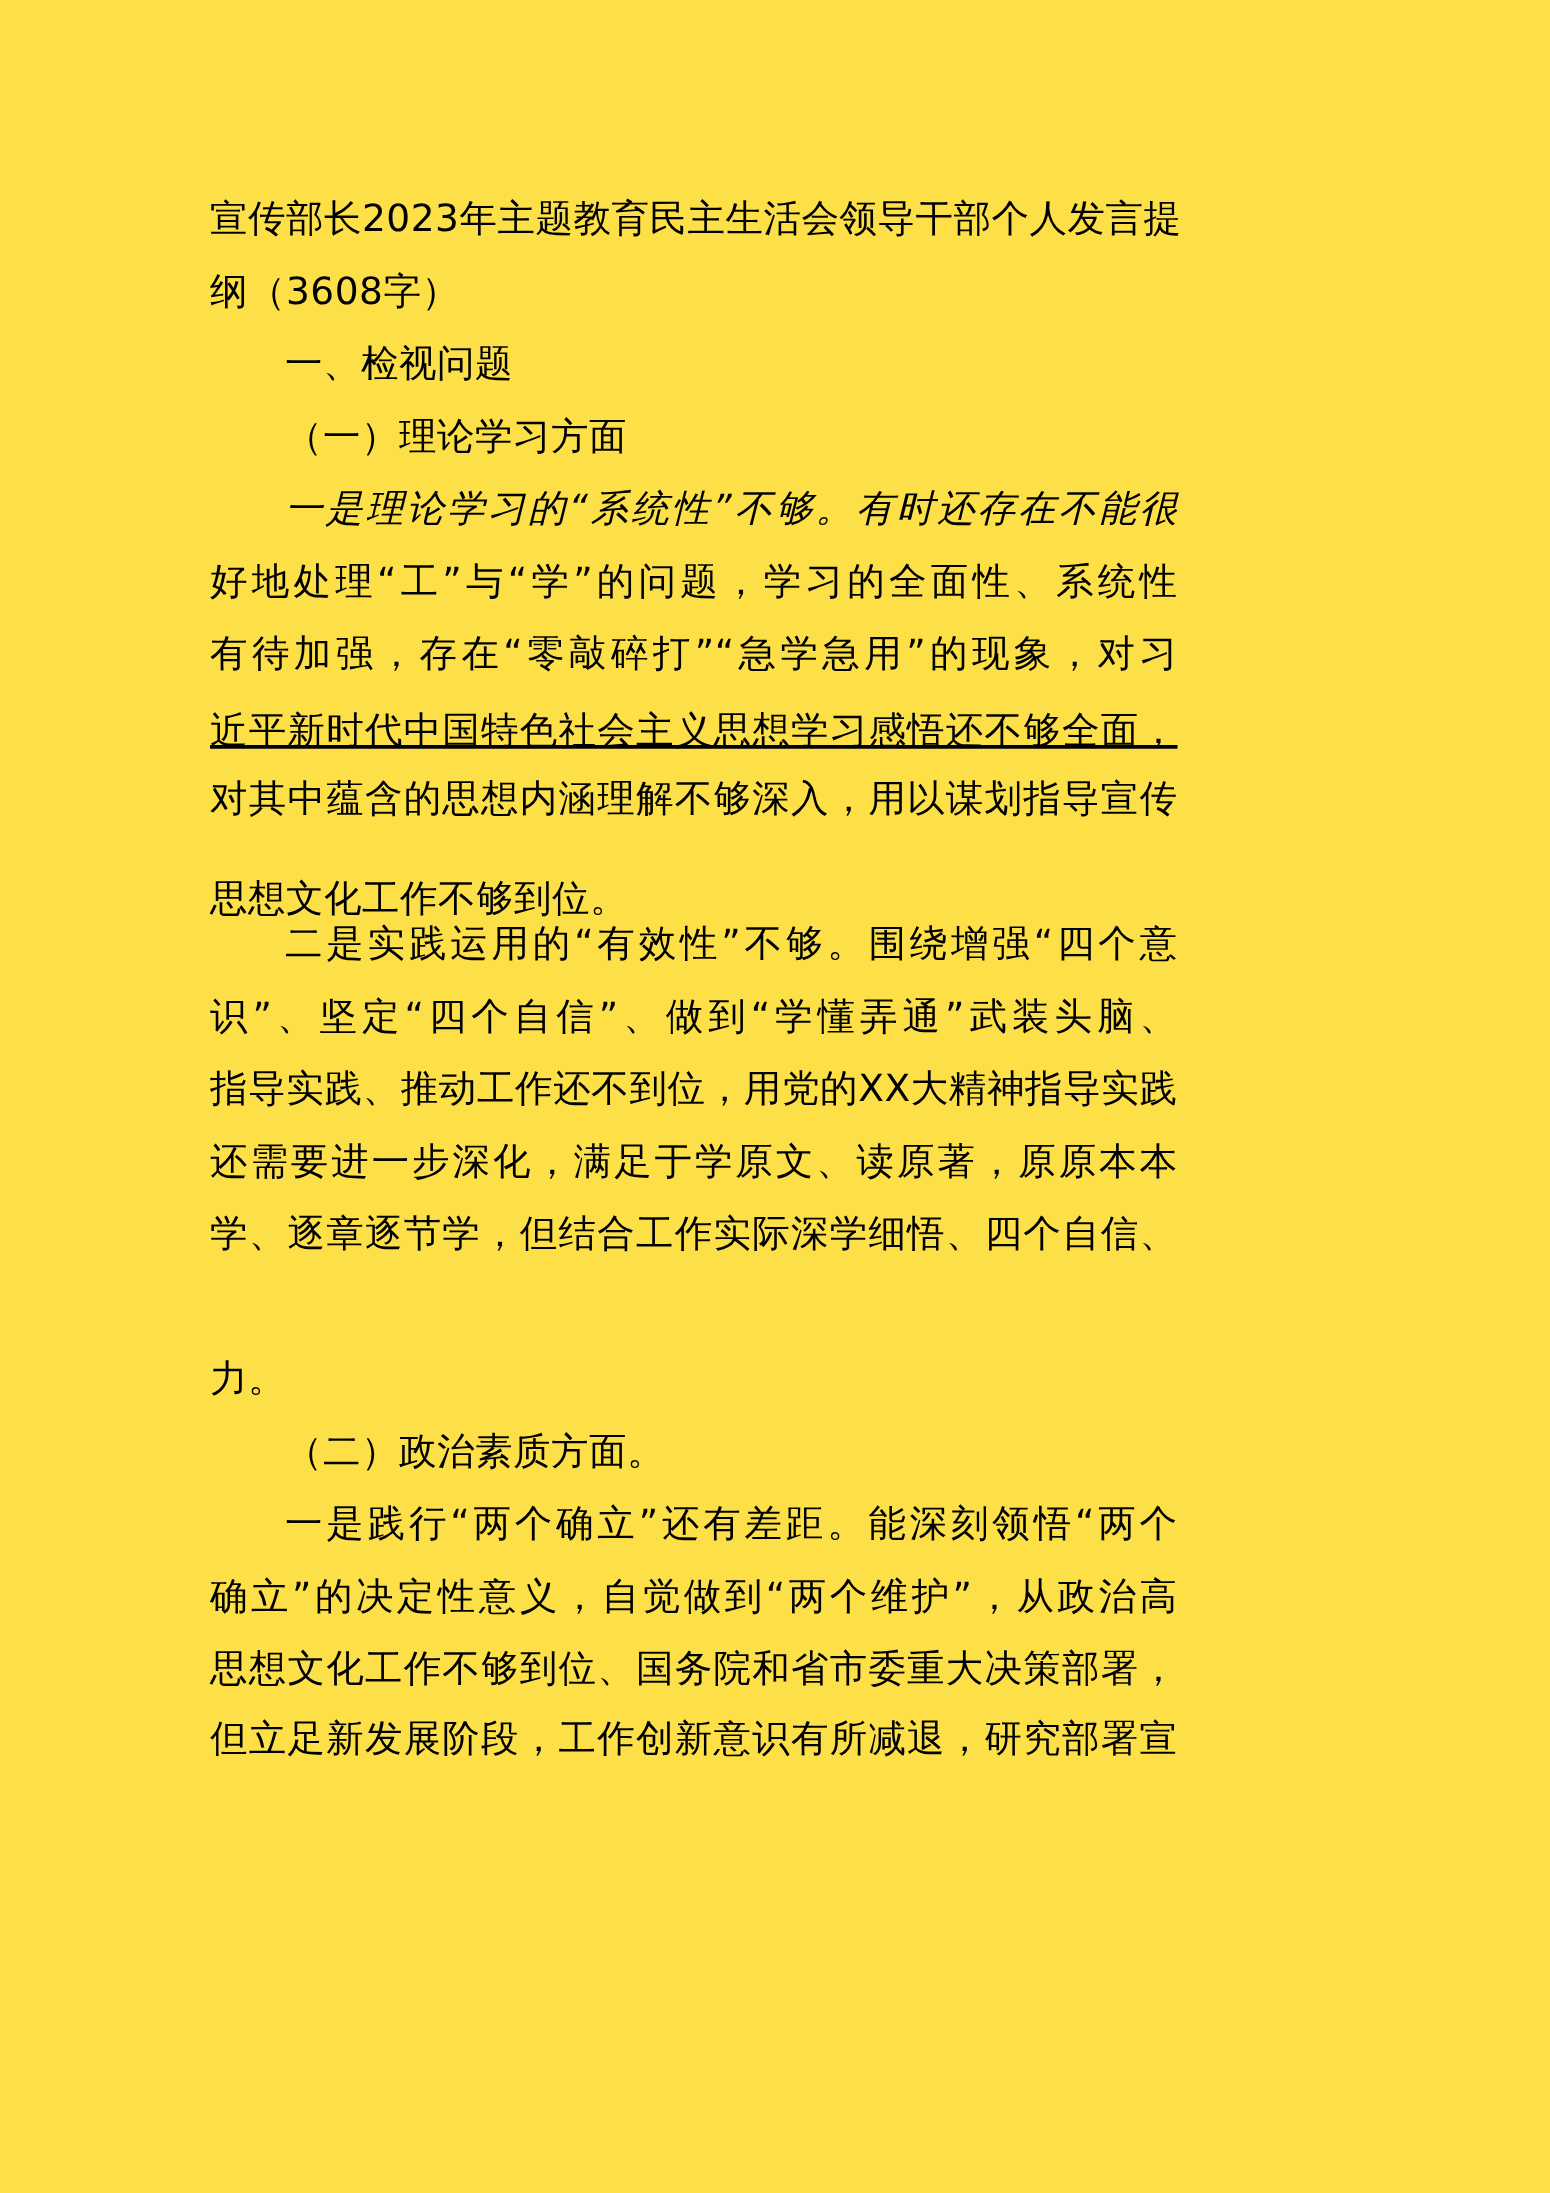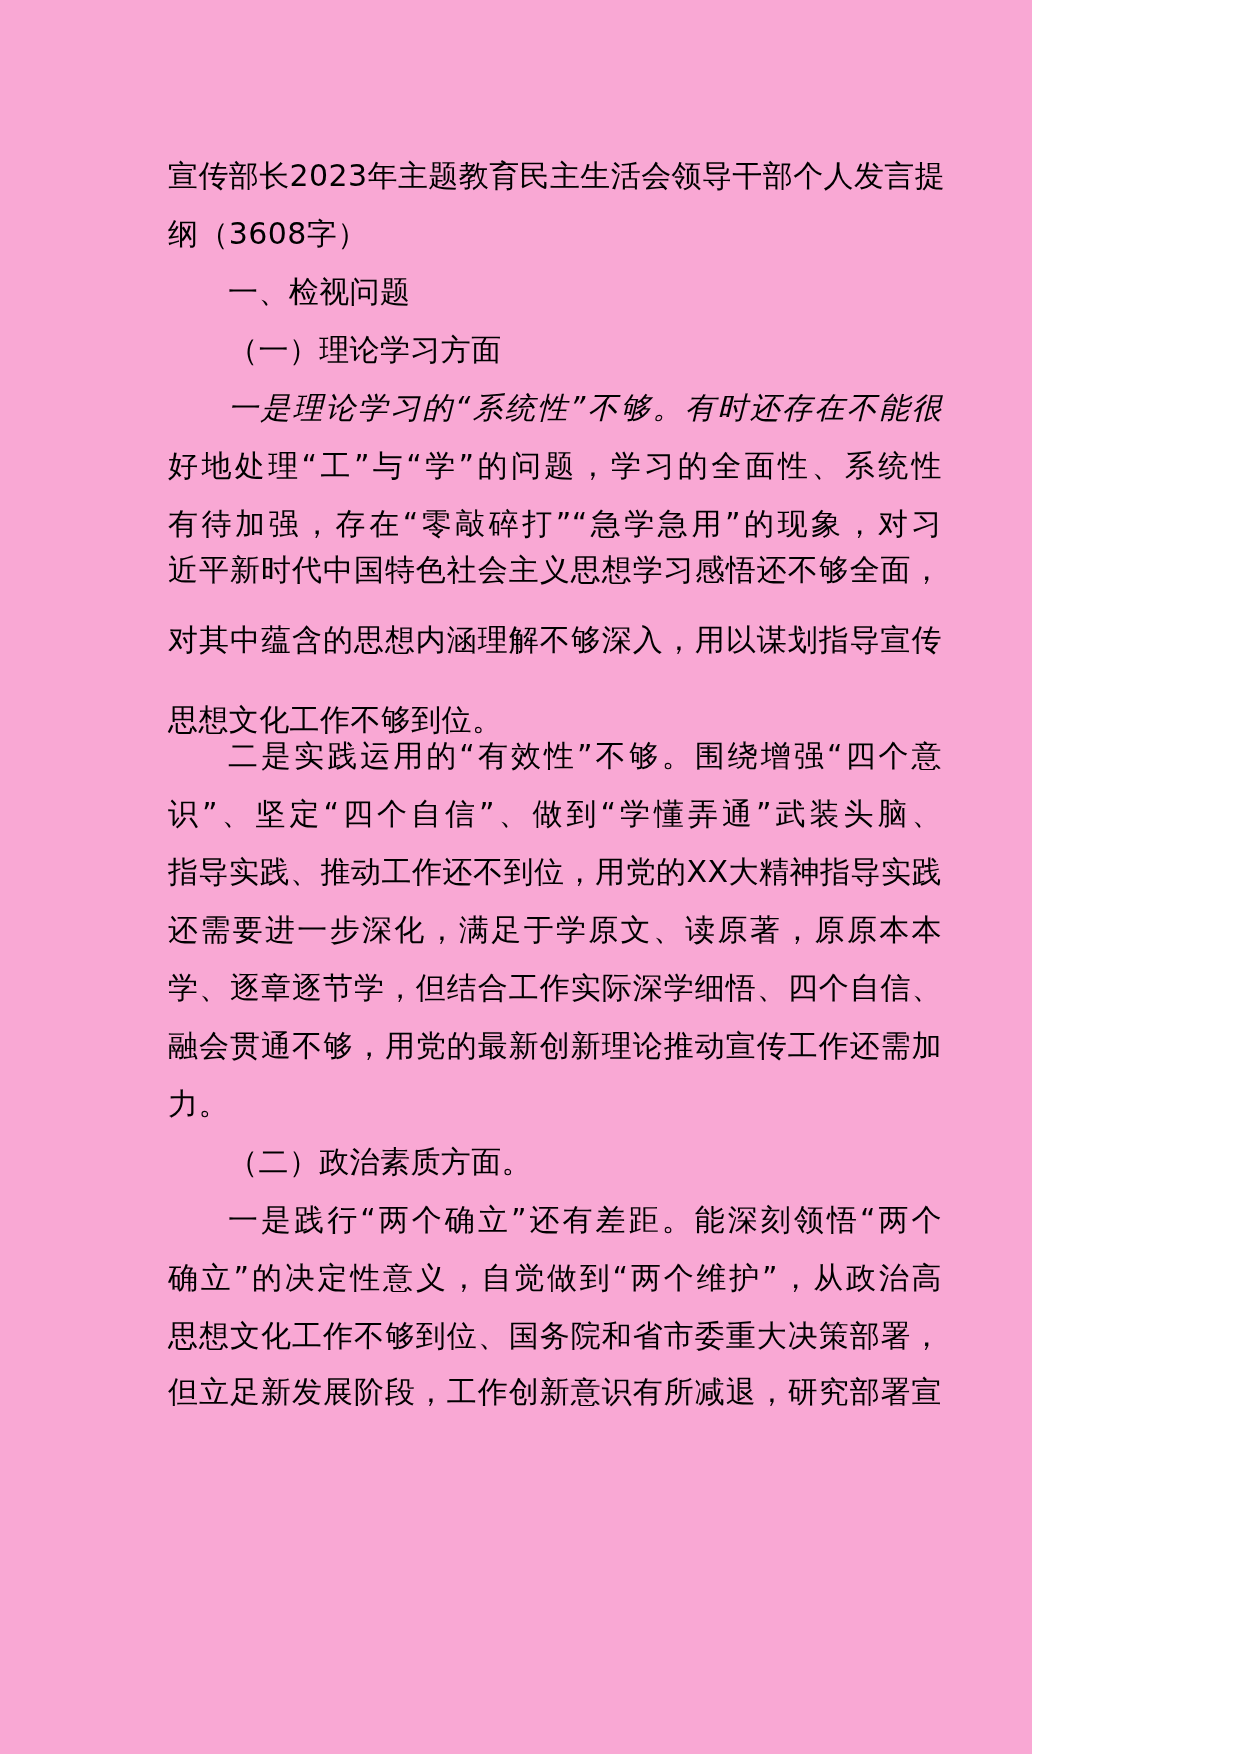--- a/index.html
+++ b/index.html
@@ -12,23 +12,23 @@
       height: 1754px;
       position: relative;
       overflow: hidden;
       font-family: "DejaVu Sans", "Liberation Sans", sans-serif;
       color: #000000;
     }
     .page {
       position: absolute;
       left: 0;
       top: 0;
-      width: 1032px;
+      width: 1240px;
       height: 1754px;
-      background: #f9a8d4;
+      background: #fde047;
     }
     .line {
       position: absolute;
       left: 168px;
       width: 774px;
       height: 44px;
       font-size: 30px;
       line-height: 44px;
       white-space: nowrap;
       letter-spacing: 0.4px;
@@ -47,30 +47,29 @@
   <div class="line justify" style="top:154px;">宣传部长2023年主题教育民主生活会领导干部个人发言提</div>
   <div class="line" style="top:212px;">纲（3608字）</div>
 
   <div class="line indent" style="top:270px;">一、检视问题</div>
 
   <div class="line indent" style="top:328px;">（一）理论学习方面</div>
 
   <div class="line indent justify" style="top:386px;font-style:italic;">一是理论学习的“系统性”不够。有时还存在不能很</div>
   <div class="line justify" style="top:444px;">好地处理“工”与“学”的问题，学习的全面性、系统性</div>
   <div class="line justify" style="top:502px;">有待加强，存在“零敲碎打”“急学急用”的现象，对习</div>
-  <div class="line justify" style="top:548px;">近平新时代中国特色社会主义思想学习感悟还不够全面，</div>
+  <div class="line justify" style="top:563px;text-decoration:underline;">近平新时代中国特色社会主义思想学习感悟还不够全面，</div>
   <div class="line justify" style="top:618px;">对其中蕴含的思想内涵理解不够深入，用以谋划指导宣传</div>
   <div class="line" style="top:700px;font-family:Liberation Mono, monospace;">思想文化工作不够到位。</div>
 
   <div class="line indent justify" style="top:734px;">二是实践运用的“有效性”不够。围绕增强“四个意</div>
   <div class="line justify" style="top:792px;">识”、坚定“四个自信”、做到“学懂弄通”武装头脑、</div>
   <div class="line justify" style="top:850px;">指导实践、推动工作还不到位，用党的XX大精神指导实践</div>
   <div class="line justify" style="top:908px;">还需要进一步深化，满足于学原文、读原著，原原本本</div>
   <div class="line justify" style="top:966px;">学、逐章逐节学，但结合工作实际深学细悟、四个自信、</div>
-  <div class="line justify" style="top:1024px;">融会贯通不够，用党的最新创新理论推动宣传工作还需加</div>
   <div class="line" style="top:1082px;">力。</div>
 
   <div class="line indent" style="top:1140px;">（二）政治素质方面。</div>
 
   <div class="line indent justify" style="top:1198px;">一是践行“两个确立”还有差距。能深刻领悟“两个</div>
   <div class="line justify" style="top:1256px;">确立”的决定性意义，自觉做到“两个维护”，从政治高</div>
   <div class="line justify" style="top:1314px;">思想文化工作不够到位、国务院和省市委重大决策部署，</div>
   <div class="line justify" style="top:1372px;font-family:Liberation Mono, monospace;">但立足新发展阶段，工作创新意识有所减退，研究部署宣</div>
 
 </div>

